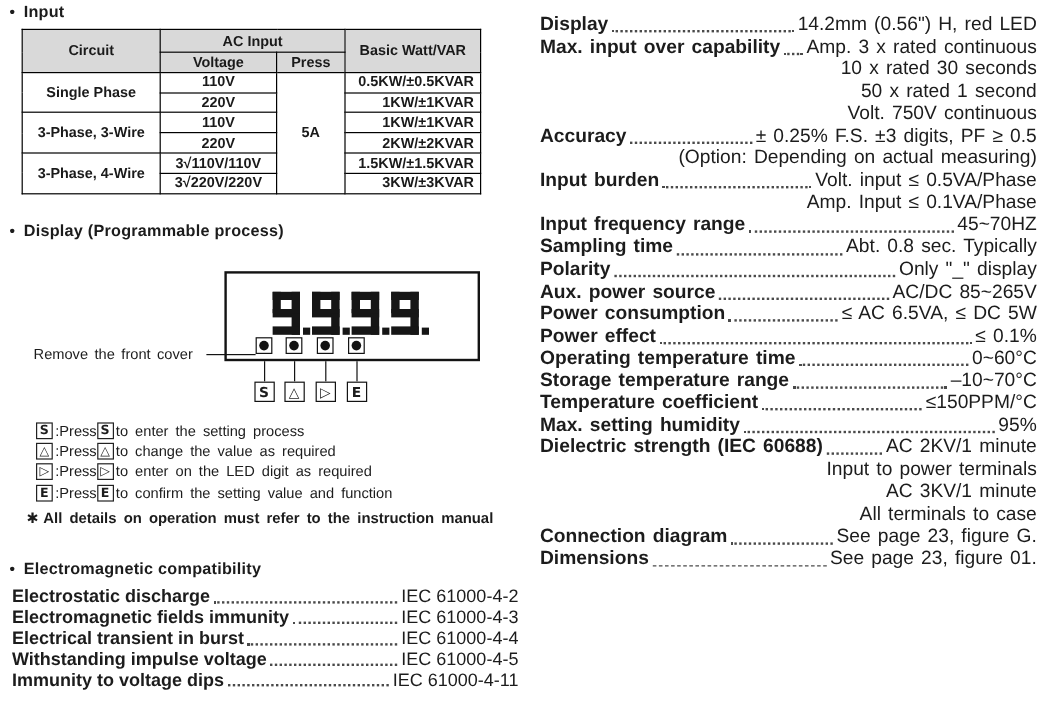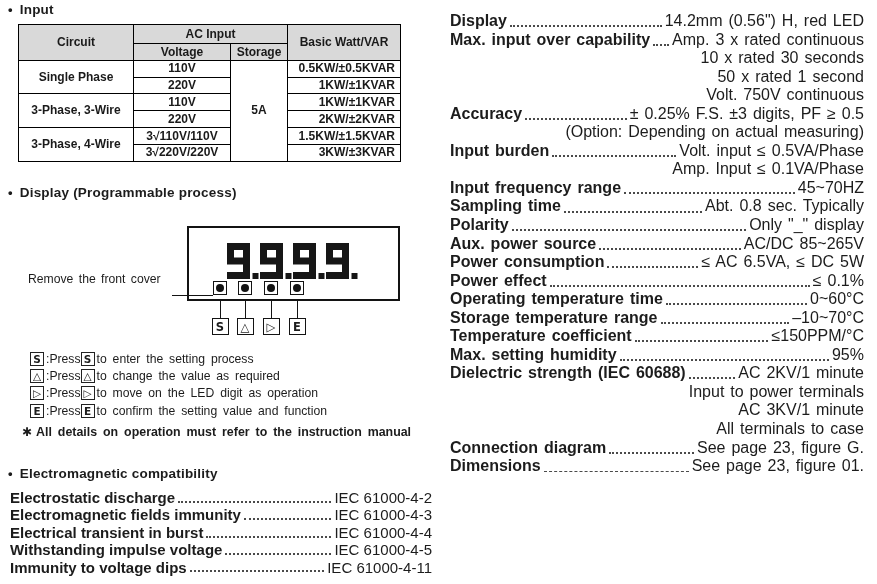--- a/index.html
+++ b/index.html
@@ -29,21 +29,21 @@
   #illus { position:absolute; top:218px; left:0; width:426px; height:122px; }
   #dbox { position:absolute; left:179px; top:6px; width:213px; height:75px; border:2px solid #131313; background:#fff; }
   #segsvg { position:absolute; left:38px; top:15px; }
   .pbtn { position:absolute; bottom:4px; width:14px; height:14px; border:1.5px solid #131313;
           display:flex; align-items:center; justify-content:center; background:#fff; }
   .pbtn::after { content:""; width:8px; height:8px; border-radius:50%; background:#131313; }
   .vl { position:absolute; top:81px; width:1.6px; height:17px; background:#131313; }
   .kbox { position:absolute; top:98px; width:17px; height:17px; border:1.6px solid #131313;
           display:flex; align-items:center; justify-content:center; font-weight:bold; font-size:11.5px;
           font-family:"DejaVu Sans","Liberation Sans",sans-serif; background:#fff; }
-  #remove-label { position:absolute; left:20px; top:52px; font-size:12.2px; word-spacing:2px; white-space:nowrap; }
+  #remove-label { position:absolute; left:20px; top:68px; font-size:12.2px; word-spacing:2px; white-space:nowrap; }
   #ptr-line { position:absolute; left:164px; top:74.5px; width:41px; height:1.6px; background:#131313; }
 
   
   #instructions { position:absolute; top:348px; left:14px; width:412px; }
   .iline { height:17.4px; display:flex; align-items:center; font-size:12.2px; word-spacing:2.5px; margin-left:8px; white-space:nowrap; }
   .kb { display:inline-flex; align-items:center; justify-content:center; flex:0 0 auto;
         width:14px; height:14px; border:1.4px solid #222; font-weight:bold; font-size:10.5px;
         font-family:"DejaVu Sans","Liberation Sans",sans-serif; word-spacing:0; }
   .kb + .itext { margin-left:2px; }
   .iline .kb:nth-of-type(2) { margin-left:4px; margin-right:5px; }
@@ -85,21 +85,21 @@
         <col style="width:113px">
       </colgroup>
     <tbody>
         <tr class="hr1">
       <th rowspan="2">Circuit</th>
       <th colspan="2">AC Input</th>
       <th rowspan="2">Basic Watt/VAR</th>
     </tr>
     <tr>
       <th>Voltage</th>
-      <th>Storage</th>
+      <th>Press</th>
     </tr>
     <tr>
       <td rowspan="2">Single Phase</td>
       <td>110V</td>
       <td rowspan="6">5A</td>
       <td class="wv">0.5KW/±0.5KVAR</td>
     </tr>
     <tr>
       <td>220V</td>
       <td class="wv">1KW/±1KVAR</td>
@@ -197,21 +197,21 @@
     <div class="iline">
       <span class="kb">△</span>
       <span class="itext">:Press</span>
       <span class="kb">△</span>
       <span class="itext">to change the value as required</span>
     </div>
     <div class="iline">
       <span class="kb">▷</span>
       <span class="itext">:Press</span>
       <span class="kb">▷</span>
-      <span class="itext">to move on the LED digit as operation</span>
+      <span class="itext">to enter on the LED digit as required</span>
     </div>
     <div class="iline">
       <span class="kb">E</span>
       <span class="itext">:Press</span>
       <span class="kb">E</span>
       <span class="itext">to confirm the setting value and function</span>
     </div>
     <div class="note">
       <span class="star">✱</span>
       <span>All details on operation must refer to the instruction manual</span>

